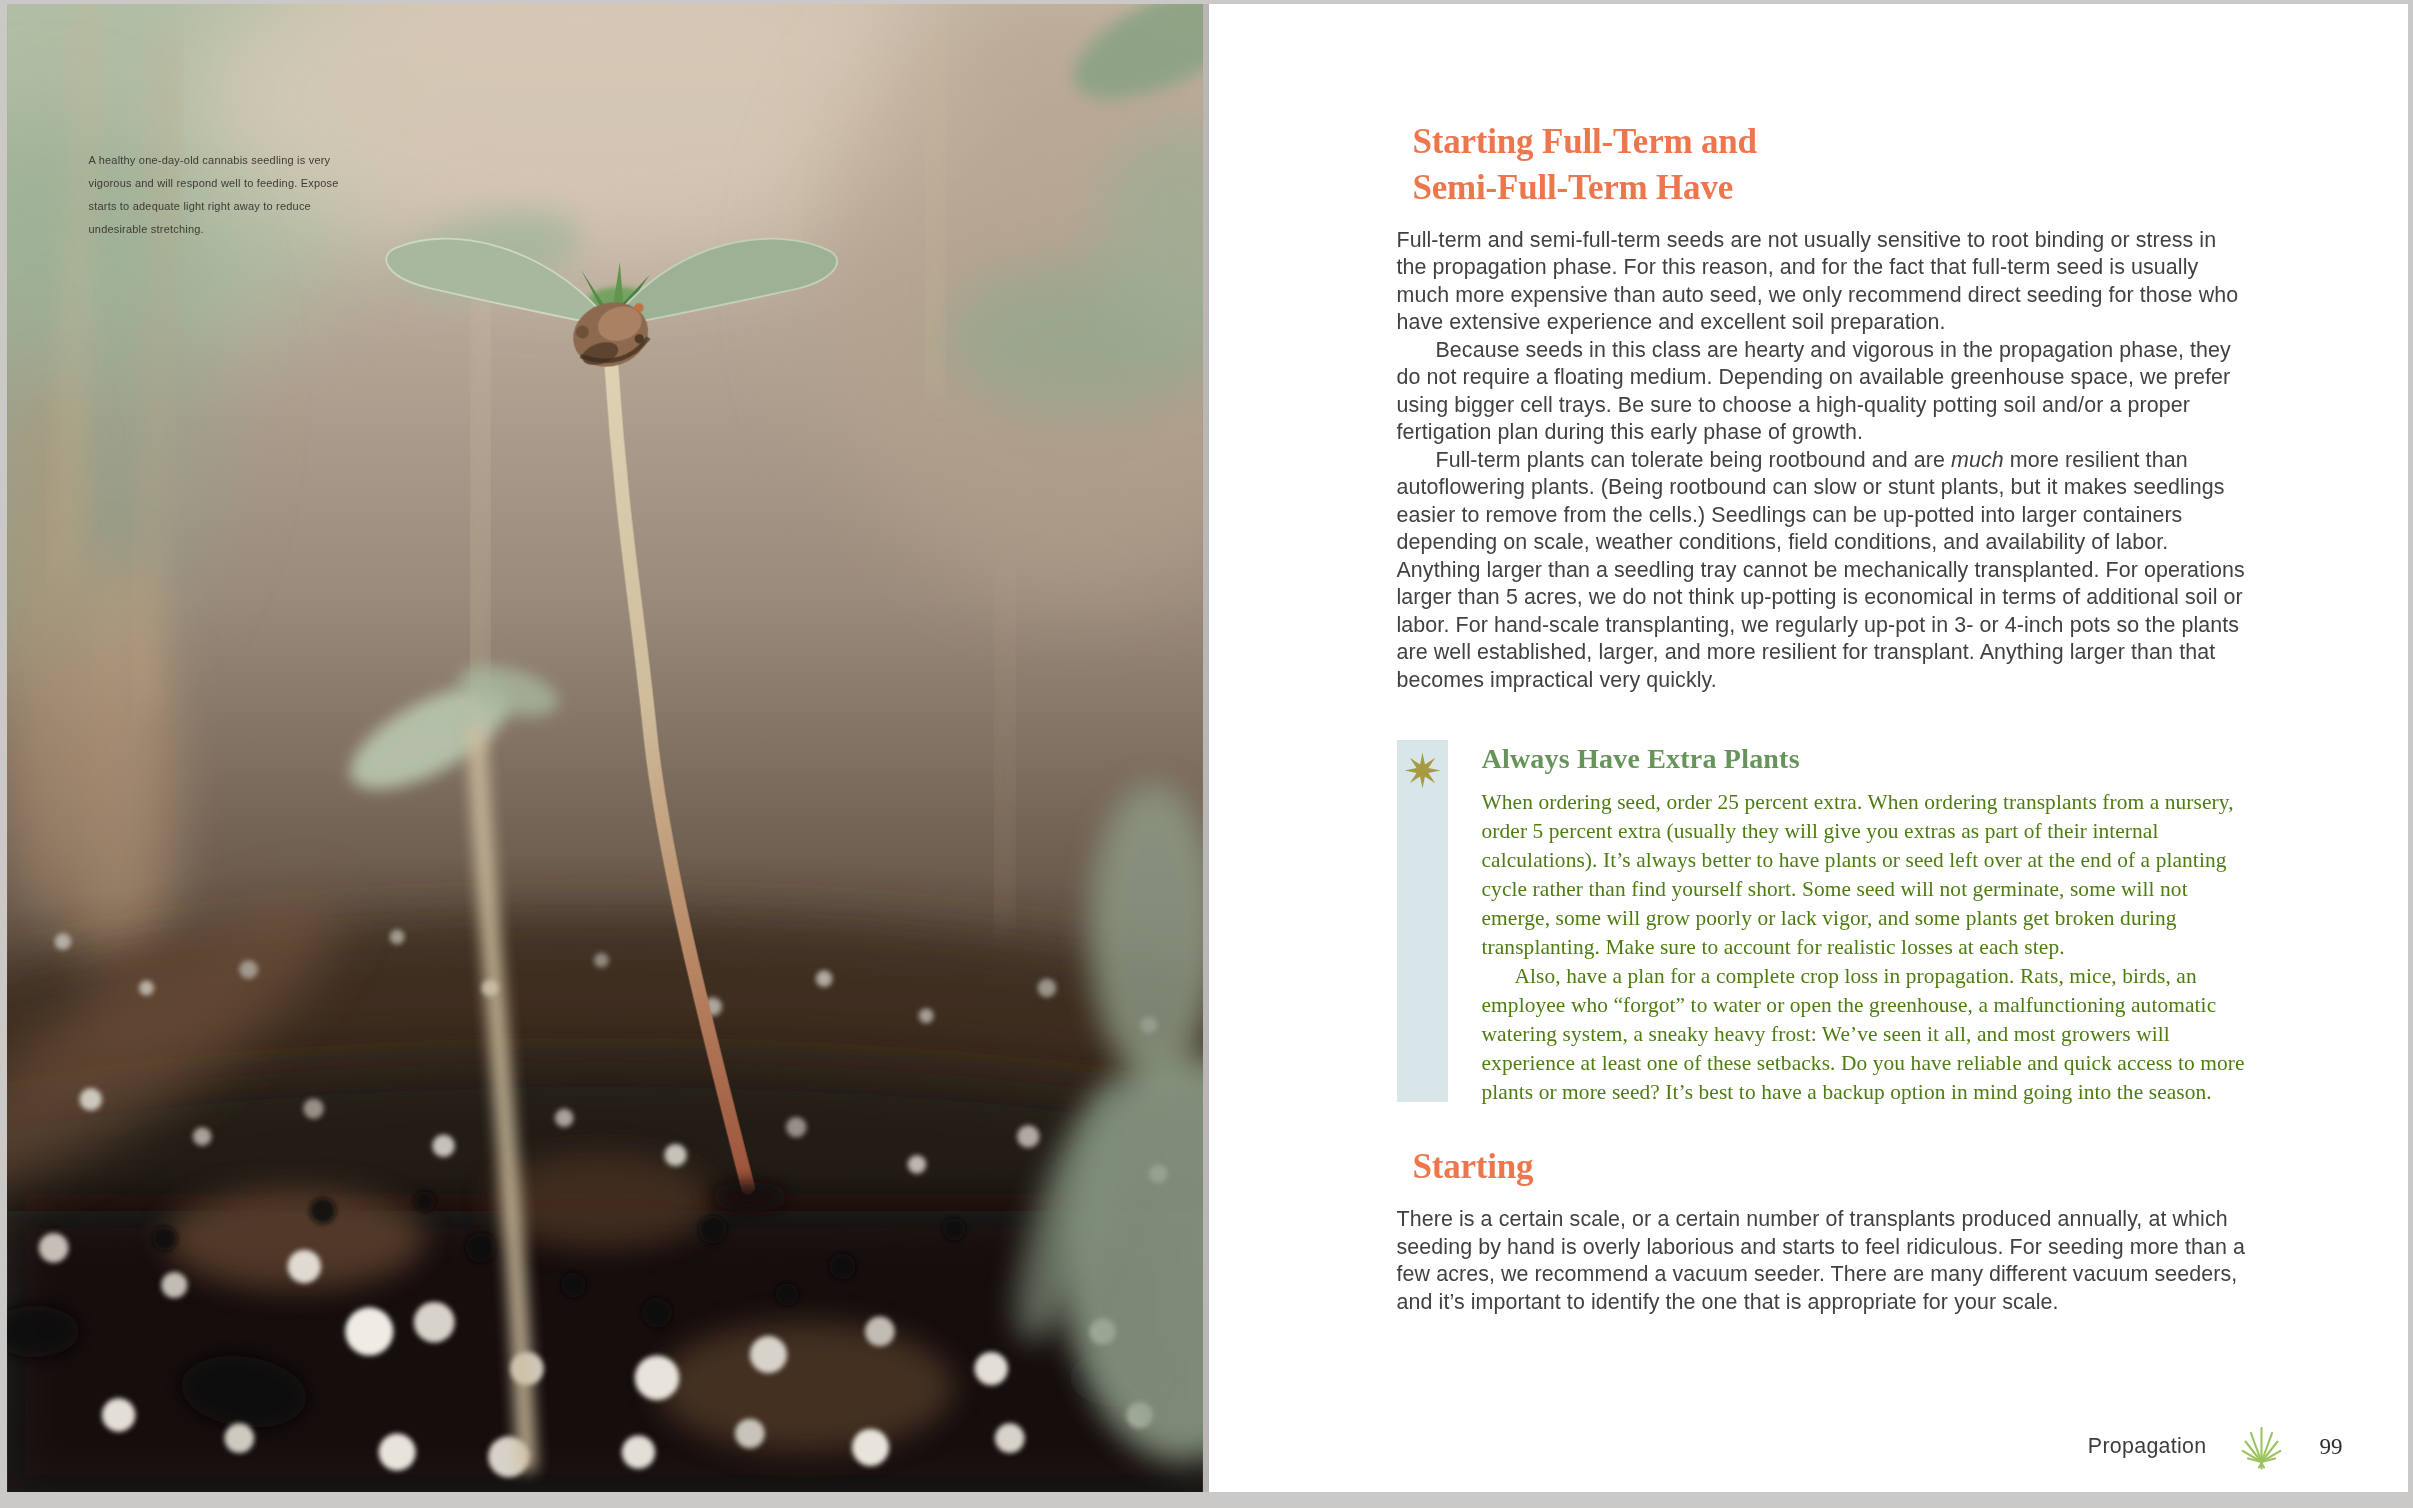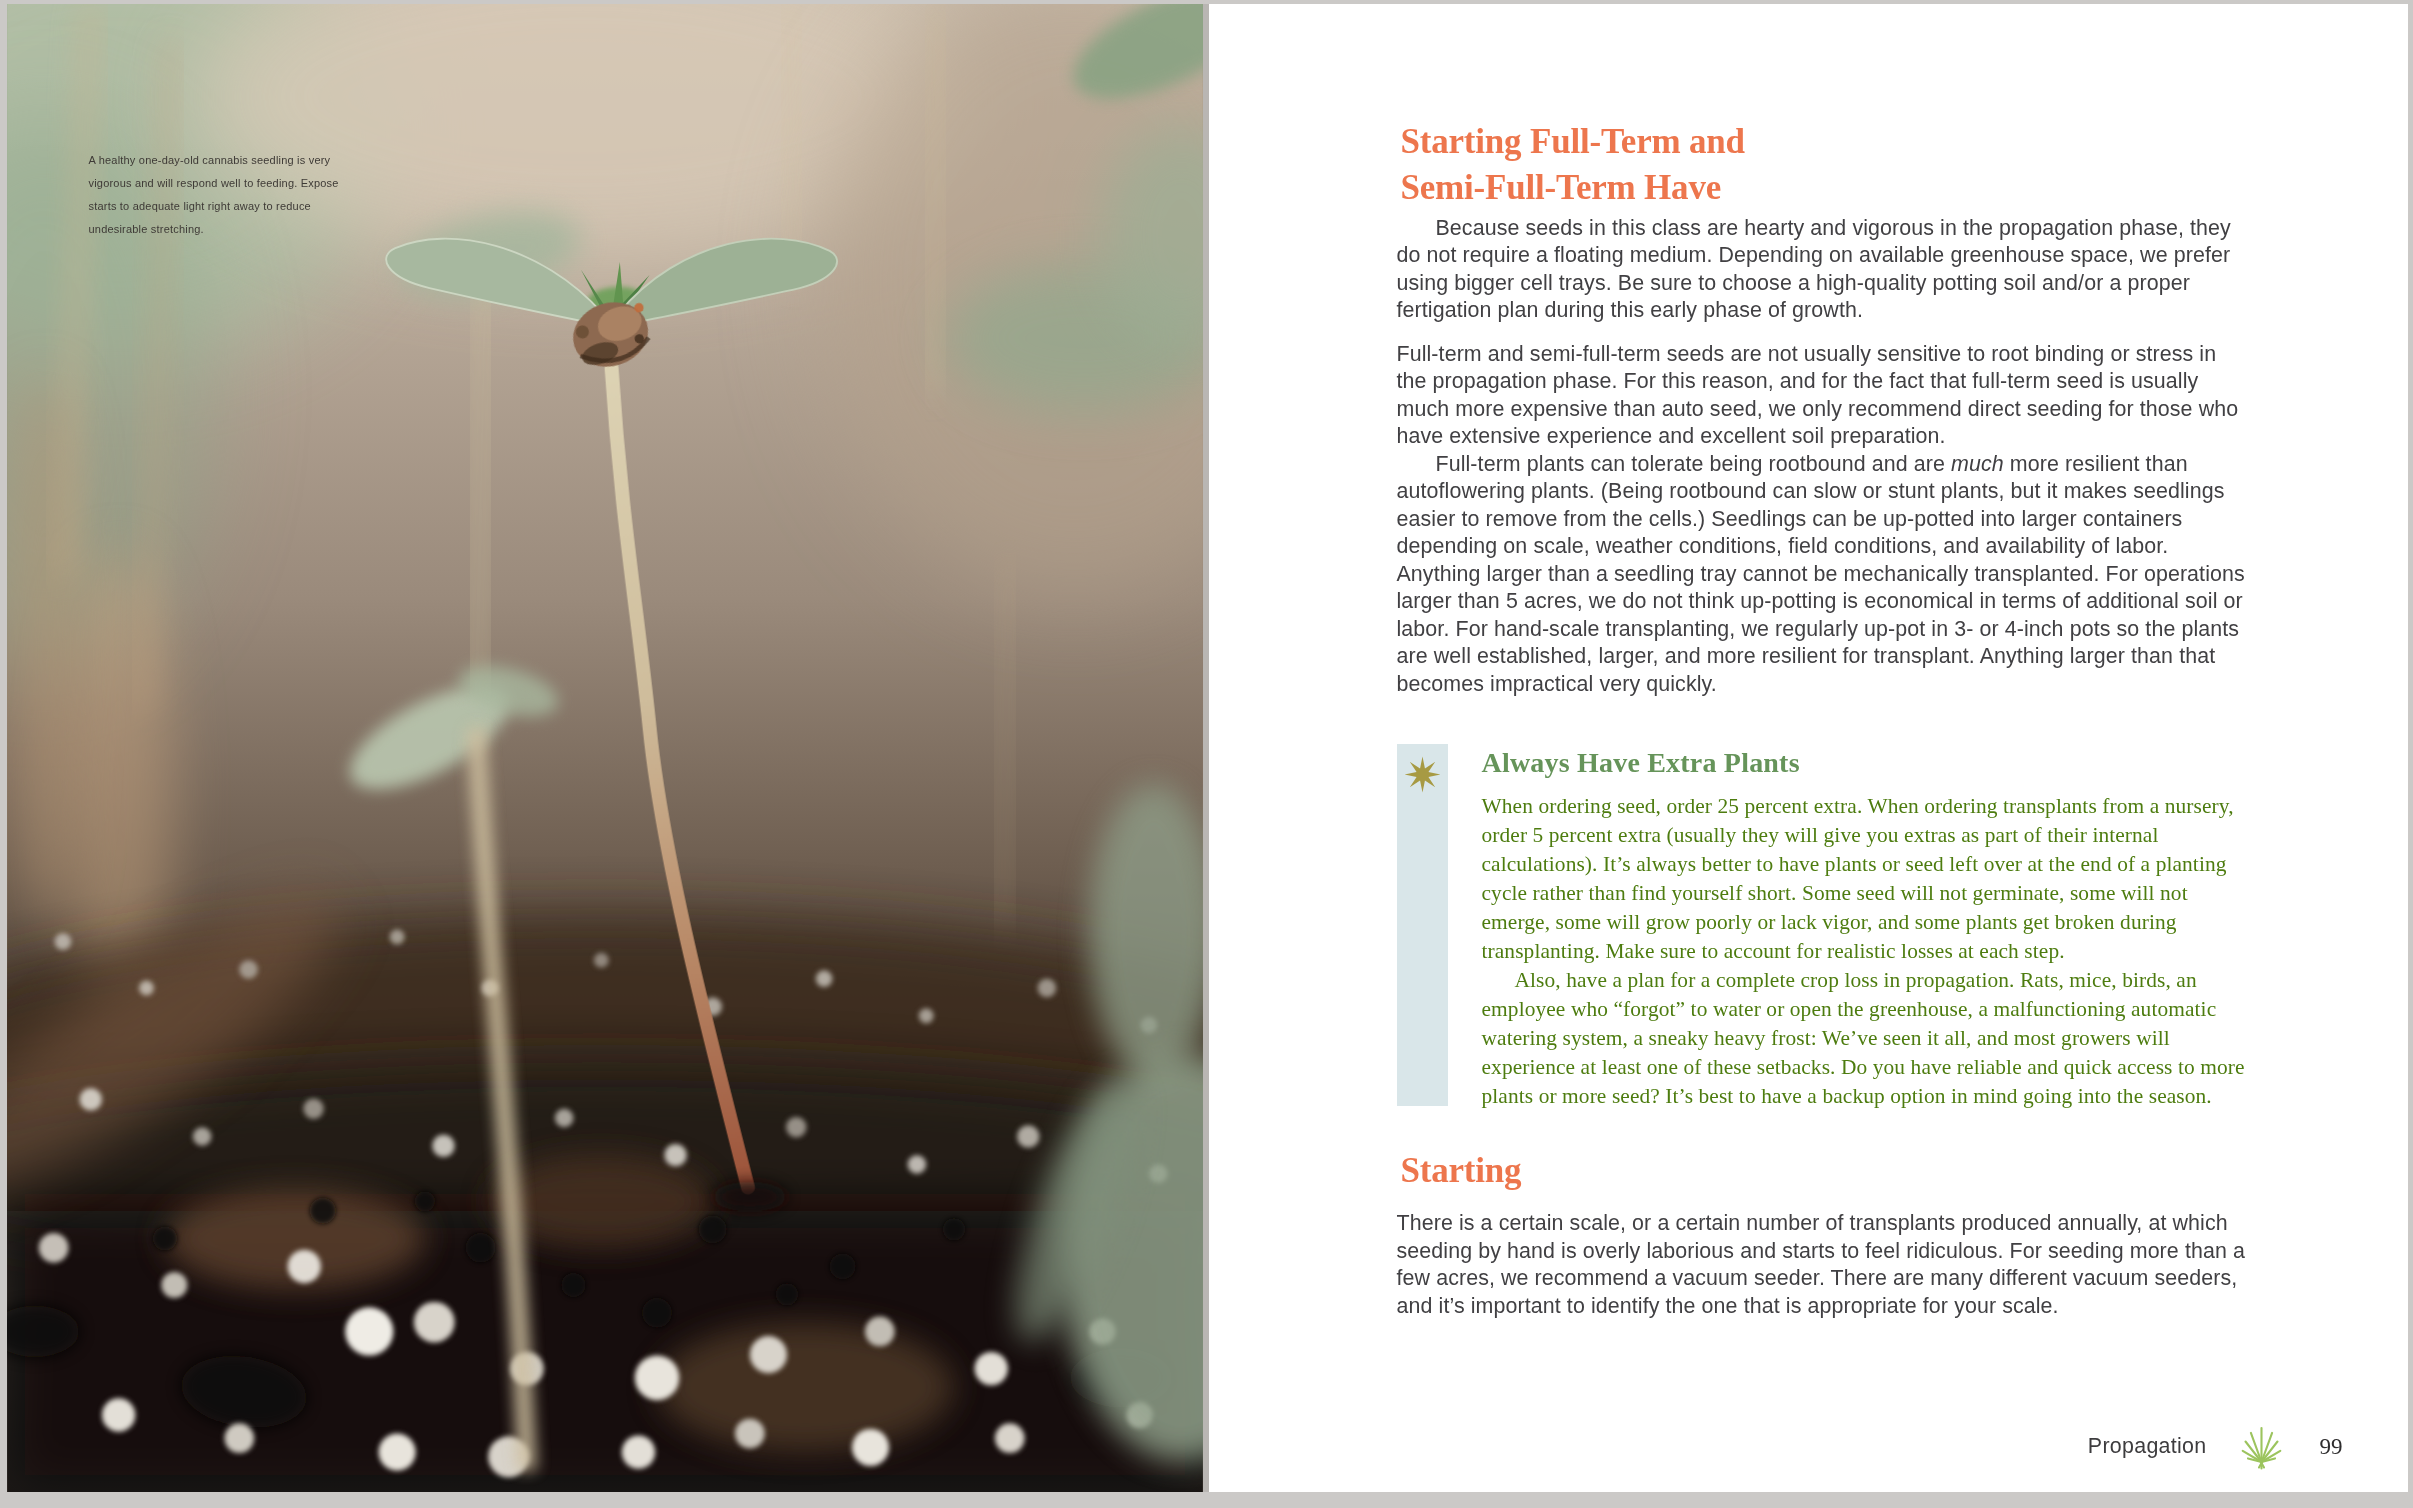--- a/index.html
+++ b/index.html
@@ -21,21 +21,21 @@
     font-size:11px;line-height:23px;color:#3e3a36;
     letter-spacing:0.2px;
   }
   .gutter{position:absolute;left:1196px;top:0;width:6.5px;height:1488px;background:#b9b6b3;}
   
   .text-page{position:absolute;left:1202px;top:0;width:1199px;height:1488px;background:#ffffff;}
   .text-column{position:absolute;left:188px;top:0;width:850px;}
   .display-heading{
     font-family:"Liberation Serif", serif;font-weight:bold;
     color:#ed764d;font-size:35px;line-height:46px;letter-spacing:-0.2px;
-    margin:4px;
+    margin:16px;
   }
   .h-starting{margin-top:115px;}
   .body-para{
     margin:0;font-size:21.4px;line-height:27.5px;color:#414043;
     letter-spacing:0.1px;
   }
   .first-after-heading{margin-top:16px;}
   .indent{text-indent:39px;}
   
   .callout{display:flex;margin-top:46px;}
@@ -234,22 +234,22 @@
   <div class="gutter"></div>
 
   <div class="text-page">
     <div class="text-column">
 
       <h1 class="display-heading h-starting">
         <span>Starting Full-Term and</span><br>
         <span>Semi-Full-Term Have</span>
       </h1>
 
+      <p class="body-para first-after-heading">Full-term and semi-full-term seeds are not usually sensitive to root binding or stress in the propagation phase. For this reason, and for the fact that full-term seed is usually much more expensive than auto seed, we only recommend direct seeding for those who have extensive experience and excellent soil preparation.</p>
       <p class="body-para indent">Because seeds in this class are hearty and vigorous in the propagation phase, they do not require a floating medium. Depending on available greenhouse space, we prefer using bigger cell trays. Be sure to choose a high-quality potting soil and/or a proper fertigation plan during this early phase of growth.</p>
-      <p class="body-para first-after-heading">Full-term and semi-full-term seeds are not usually sensitive to root binding or stress in the propagation phase. For this reason, and for the fact that full-term seed is usually much more expensive than auto seed, we only recommend direct seeding for those who have extensive experience and excellent soil preparation.</p>
       <p class="body-para indent"><span>Full-term plants can tolerate being rootbound and are </span><em>much</em><span> more resilient than autoflowering plants. (Being rootbound can slow or stunt plants, but it makes seedlings easier to remove from the cells.) Seedlings can be up-potted into larger containers depending on scale, weather conditions, field conditions, and availability of labor. Anything larger than a seedling tray cannot be mechanically transplanted. For operations larger than 5 acres, we do not think up-potting is economical in terms of additional soil or labor. For hand-scale transplanting, we regularly up-pot in 3- or 4-inch pots so the plants are well established, larger, and more resilient for transplant. Anything larger than that becomes impractical very quickly.</span></p>
 
       <div class="callout">
         <div class="callout-strip">
           <svg width="41" height="41" viewBox="-24 -24 48 48" aria-hidden="true">
             <polygon fill="#a79a43" points="0,-21 2.87,-6.93 14.85,-14.85 6.93,-2.87 21,0 6.93,2.87 14.85,14.85 2.87,6.93 0,21 -2.87,6.93 -14.85,14.85 -6.93,2.87 -21,0 -6.93,-2.87 -14.85,-14.85 -2.87,-6.93"></polygon>
           </svg>
         </div>
         <div class="callout-content">
           <h2 class="callout-heading">Always Have Extra Plants</h2>

